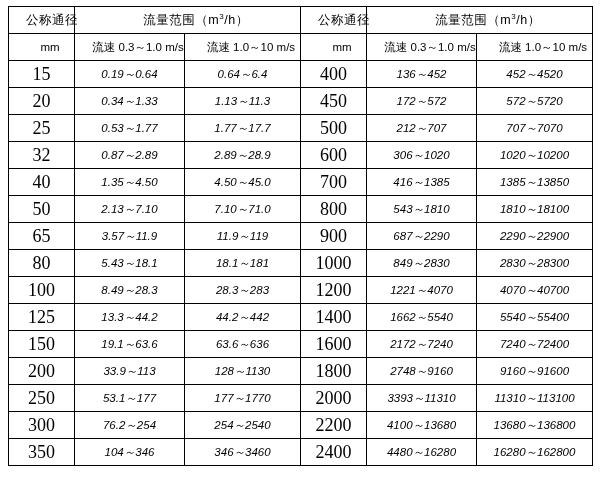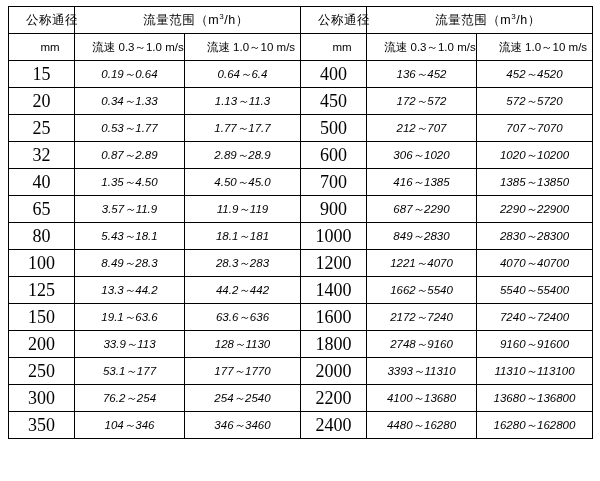--- a/index.html
+++ b/index.html
@@ -135,20 +135,28 @@
         </tr>
         <tr>
           <td class="dn-cell">40</td>
           <td class="val-cell">1.35～4.50</td>
           <td class="val-cell">4.50～45.0</td>
           <td class="dn-cell">700</td>
           <td class="val-cell">416～1385</td>
           <td class="val-cell">1385～13850</td>
         </tr>
         <tr>
+          <td class="dn-cell">50</td>
+          <td class="val-cell">2.13～7.10</td>
+          <td class="val-cell">7.10～71.0</td>
+          <td class="dn-cell">800</td>
+          <td class="val-cell">543～1810</td>
+          <td class="val-cell">1810～18100</td>
+        </tr>
+        <tr>
           <td class="dn-cell">65</td>
           <td class="val-cell">3.57～11.9</td>
           <td class="val-cell">11.9～119</td>
           <td class="dn-cell">900</td>
           <td class="val-cell">687～2290</td>
           <td class="val-cell">2290～22900</td>
         </tr>
         <tr>
           <td class="dn-cell">80</td>
           <td class="val-cell">5.43～18.1</td>

